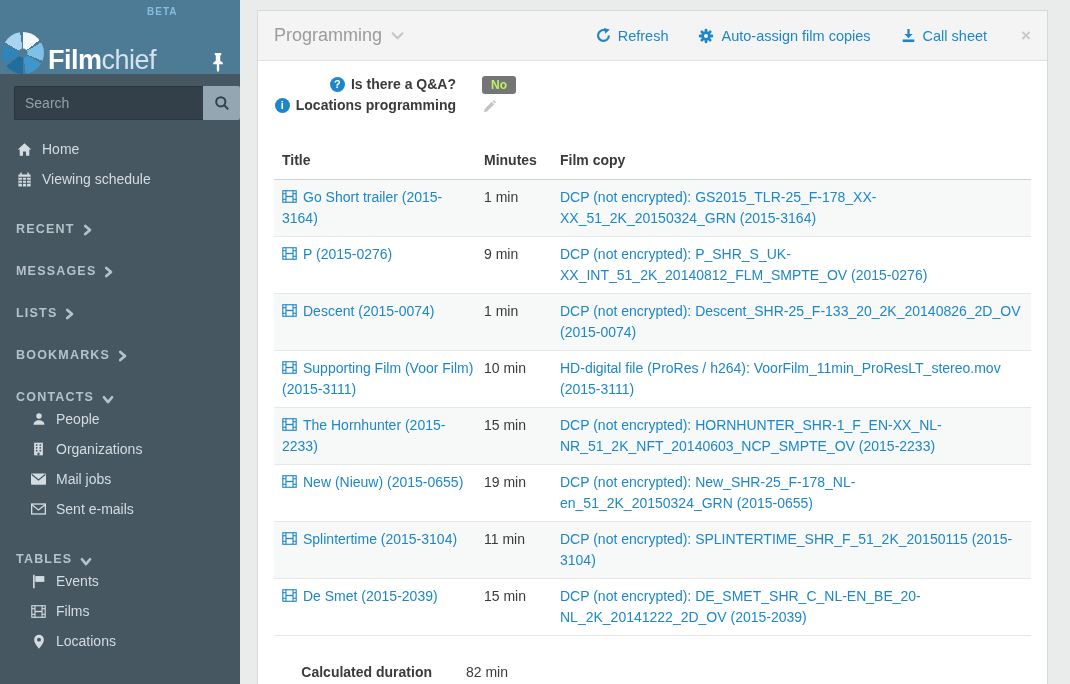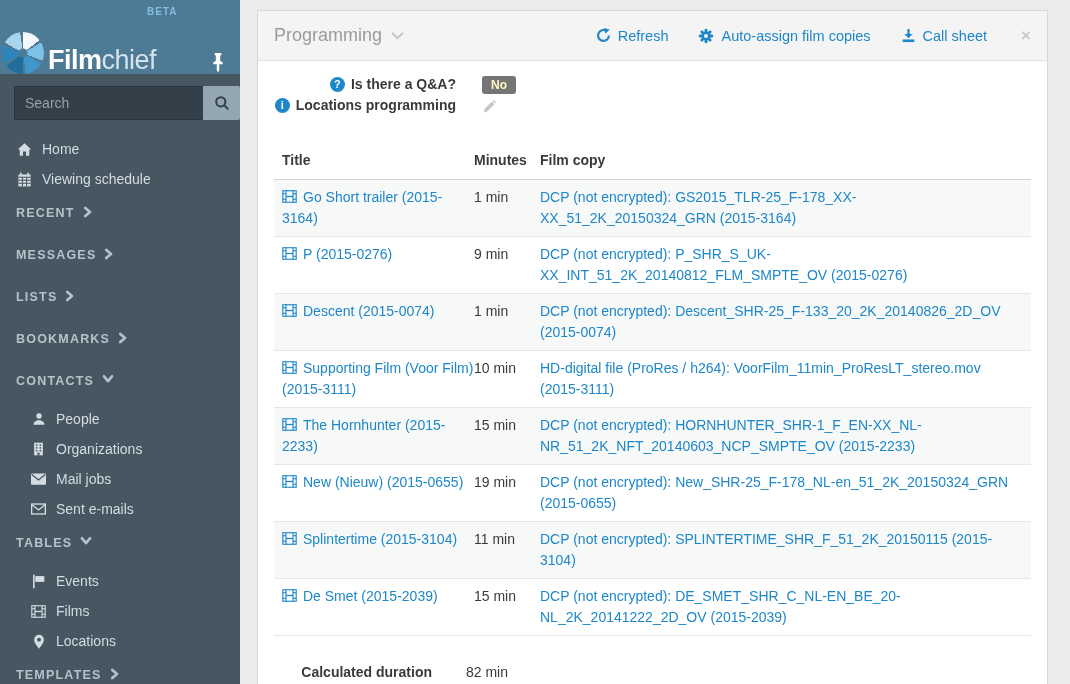--- a/index.html
+++ b/index.html
@@ -27,43 +27,43 @@
     flex:1;min-width:0;height:34px;box-sizing:border-box;background:#333f49;color:#cfd9df;
     border:1px solid #2a343d;border-right:none;border-radius:2px 0 0 2px;
     padding:0 10px;font-family:inherit;font-size:14px;outline:none;
   }
   .search-input::placeholder{color:#93a1aa}
   .search-btn{width:37px;height:34px;flex:none;background:#93a6b2;border:none;border-radius:0 2px 2px 0;
     display:flex;align-items:center;justify-content:center;cursor:pointer}
   nav{padding-top:4px}
   .nav-link{display:flex;align-items:center;gap:9px;height:30px;padding:0 16px;color:#d3dce1;text-decoration:none;cursor:pointer}
   .nav-link.sub{padding-left:30px}
-  .nav-section{display:flex;align-items:flex-start;gap:8px;height:30px;margin-top:12px;padding:0 16px;
+  .nav-section{display:flex;align-items:flex-end;gap:8px;height:30px;margin-top:12px;padding:0 16px;
     color:#b6c2ca;font-size:12.5px;font-weight:700;letter-spacing:1.2px;cursor:pointer}
   .nicon{width:17px;display:inline-flex;justify-content:center;align-items:center}
   .chev{display:inline-flex;align-items:center}
   
   .main{position:absolute;left:240px;top:0;width:830px;height:684px;box-sizing:border-box;padding:10px 22px 10px 17px}
   .panel{background:#fff;border:1px solid #d8d8d8;min-height:662px;box-sizing:border-box}
   .panel-header{height:49px;background:#f4f4f4;border-bottom:1px solid #e2e2e2;display:flex;align-items:center;padding:0 16px}
   .panel-title{color:#9b9b9b;font-size:18px;display:flex;align-items:center;gap:9px;cursor:pointer}
   .actions{margin-left:auto;display:flex;align-items:center;gap:30px}
   .action{color:#1d87c9;display:flex;gap:7px;text-decoration:none;font-size:14.5px;cursor:pointer}
   .close-x{color:#c9c9c9;font-size:17px;font-weight:700;margin-left:4px;cursor:pointer;line-height:1}
   .panel-body{padding:15px 16px 12px}
   
   .form-row{display:grid;grid-template-columns:182px auto;column-gap:26px;align-items:flex-start;margin-bottom:3px}
   .form-label{justify-self:end;display:flex;align-items:center;gap:6px;font-weight:700;color:#3a3a3a}
   .circle-icon{width:15px;height:15px;border-radius:50%;background:#1d87c9;color:#fff;font-size:11px;font-weight:700;
     display:inline-flex;align-items:center;justify-content:center;flex:none}
-  .badge{background:#757575;color:#fef9c3;font-size:12px;font-weight:700;padding:2px 9px;border-radius:3px;display:inline-block;cursor:pointer}
+  .badge{background:#757575;color:#bef264;font-size:12px;font-weight:700;padding:2px 9px;border-radius:3px;display:inline-block;cursor:pointer}
   .pencil{display:inline-flex;cursor:pointer;margin-top:2px}
   
   .films-table{margin-top:26px}
-  .thead,.trow{display:grid;grid-template-columns:192px 66px 1fr;padding:7px 8px}
+  .thead,.trow{display:grid;grid-template-columns:192px 66px 1fr;column-gap:10px;padding:7px 8px}
   .thead{font-weight:700;border-bottom:1px solid #d2d2d2;padding-bottom:8px}
   .trow{border-bottom:1px solid #e7e7e7;min-height:38px;align-items:flex-start}
   #table-body .trow:nth-child(odd){background:#f7f8f8}
   .cell{line-height:21px}
   .tlink,.clink{color:#1d87c9;text-decoration:none;cursor:pointer;overflow-wrap:break-word}
   .ficon{color:#1d87c9;display:inline-flex;vertical-align:-1px;margin-right:6px}
   .c-copy .clink{display:block}
   
   .durations{margin-top:28px}
   .dur-row{display:grid;grid-template-columns:158px auto;column-gap:34px;align-items:center;margin-bottom:10px}

